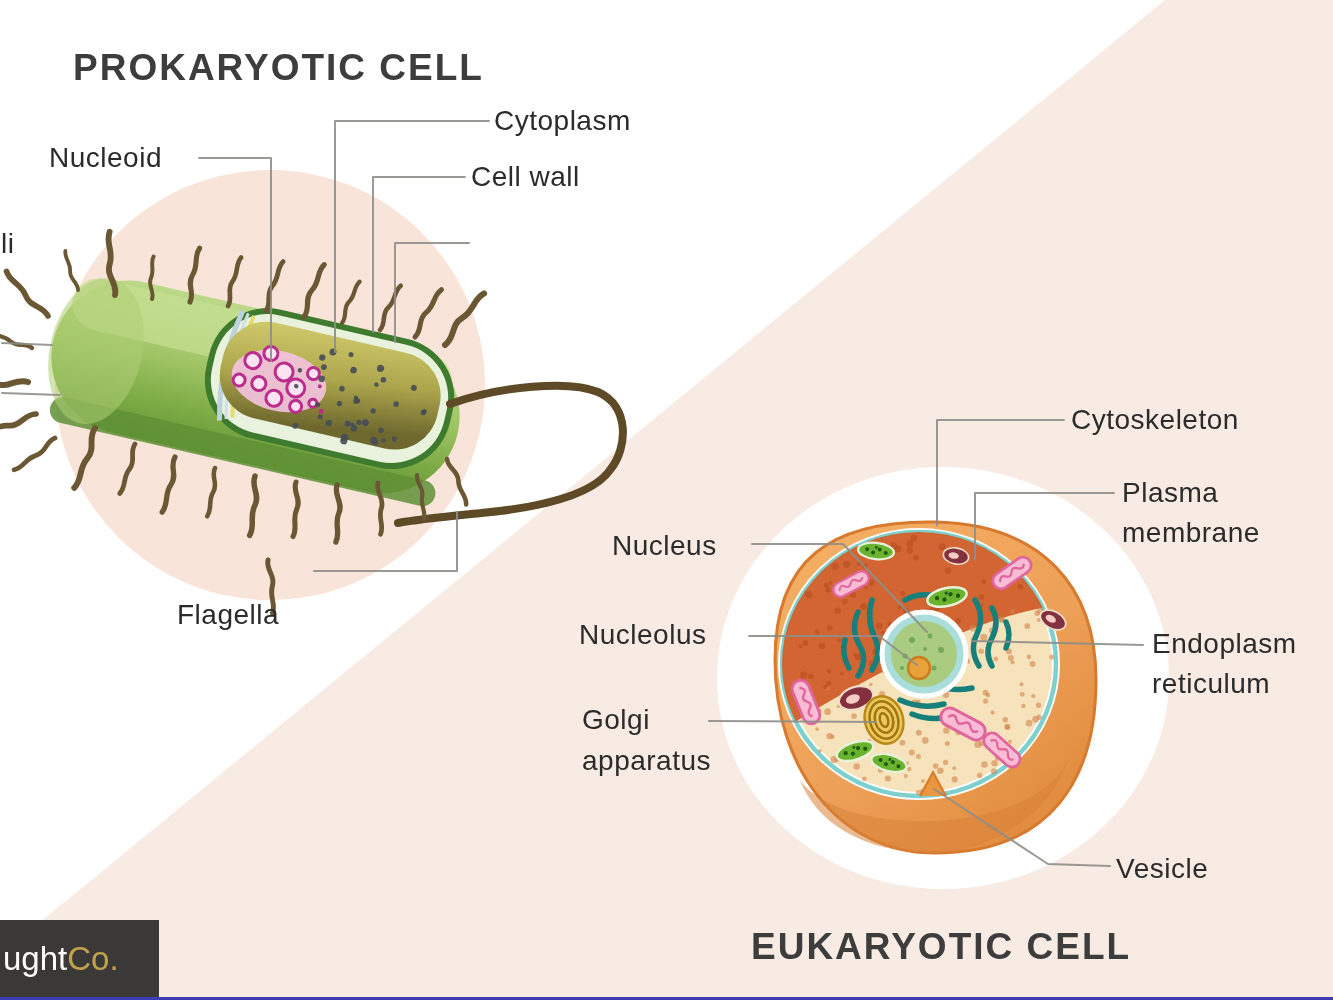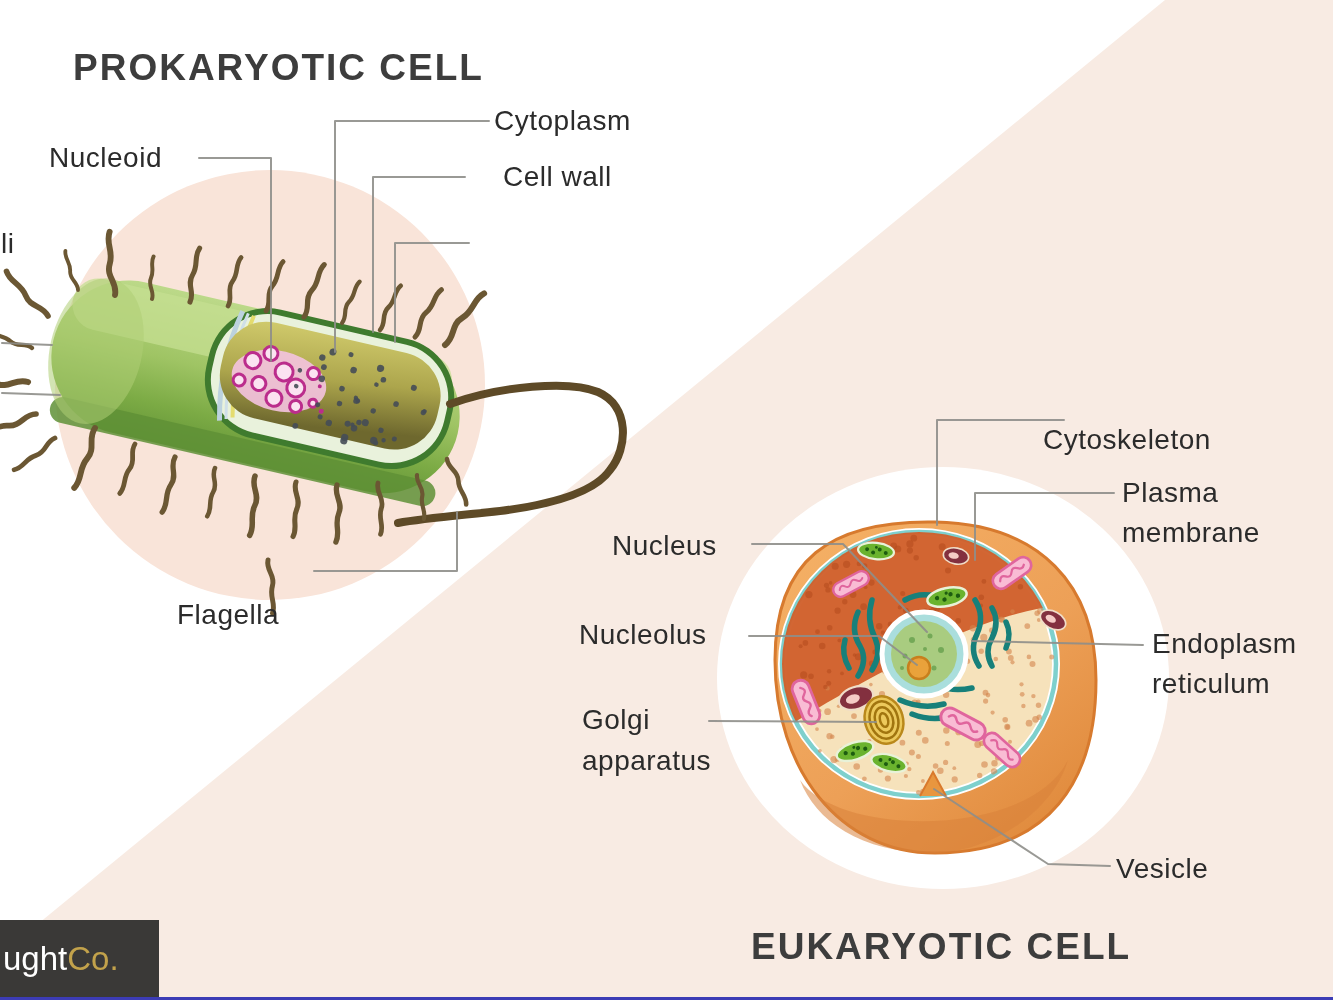--- a/index.html
+++ b/index.html
@@ -447,26 +447,26 @@
       <path class="connector" d="M709,721 L876,722"></path>
       <path class="connector" d="M972,641 L1143,645"></path>
       <path class="connector" d="M934,789 L1048,864 L1110,866"></path>
     </g>
   </svg>
 
   <div class="title" style="left:73px; top:47px;">PROKARYOTIC CELL</div>
   <div class="title" style="left:751px; top:926px;">EUKARYOTIC CELL</div>
 
   <div class="lbl" style="left:494px; top:105px;">Cytoplasm</div>
-  <div class="lbl" style="left:471px; top:161px;margin-left:32px;">Cell wall</div>
+  <div class="lbl" style="left:471px; top:161px;">Cell wall</div>
   <div class="lbl" style="left:49px; top:142px;">Nucleoid</div>
   <div class="lbl" style="left:1px; top:228px;">li</div>
   <div class="lbl" style="left:177px; top:554px;margin-top:45px;">Flagella</div>
 
-  <div class="lbl" style="left:1043px; top:404px;margin-top:20px;">Cytoskeleton</div>
+  <div class="lbl" style="left:1071px; top:404px;">Cytoskeleton</div>
   <div class="lbl" style="left:1122px; top:477px;text-align:right;">Plasma</div>
   <div class="lbl" style="left:1122px; top:517px;text-align:right;">membrane</div>
   <div class="lbl" style="left:612px; top:530px;">Nucleus</div>
   <div class="lbl" style="left:579px; top:619px;">Nucleolus</div>
   <div class="lbl" style="left:582px; top:704px;">Golgi</div>
   <div class="lbl" style="left:582px; top:745px;">apparatus</div>
   <div class="lbl" style="left:1152px; top:628px;">Endoplasm</div>
   <div class="lbl" style="left:1152px; top:668px;">reticulum</div>
   <div class="lbl" style="left:1116px; top:853px;">Vesicle</div>
 

